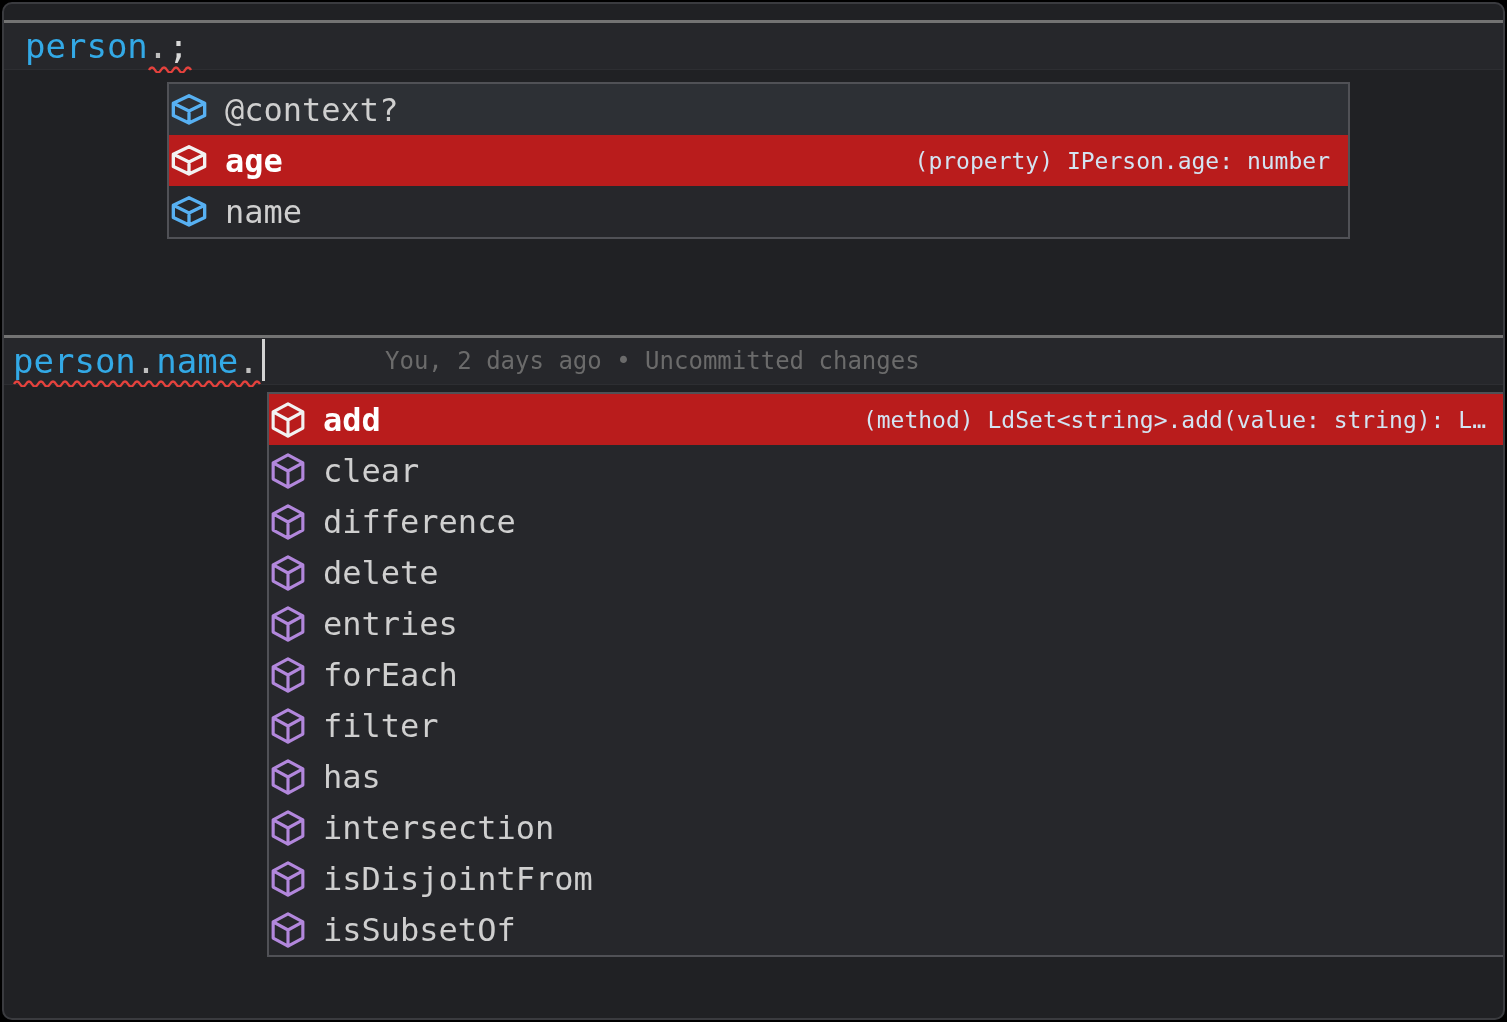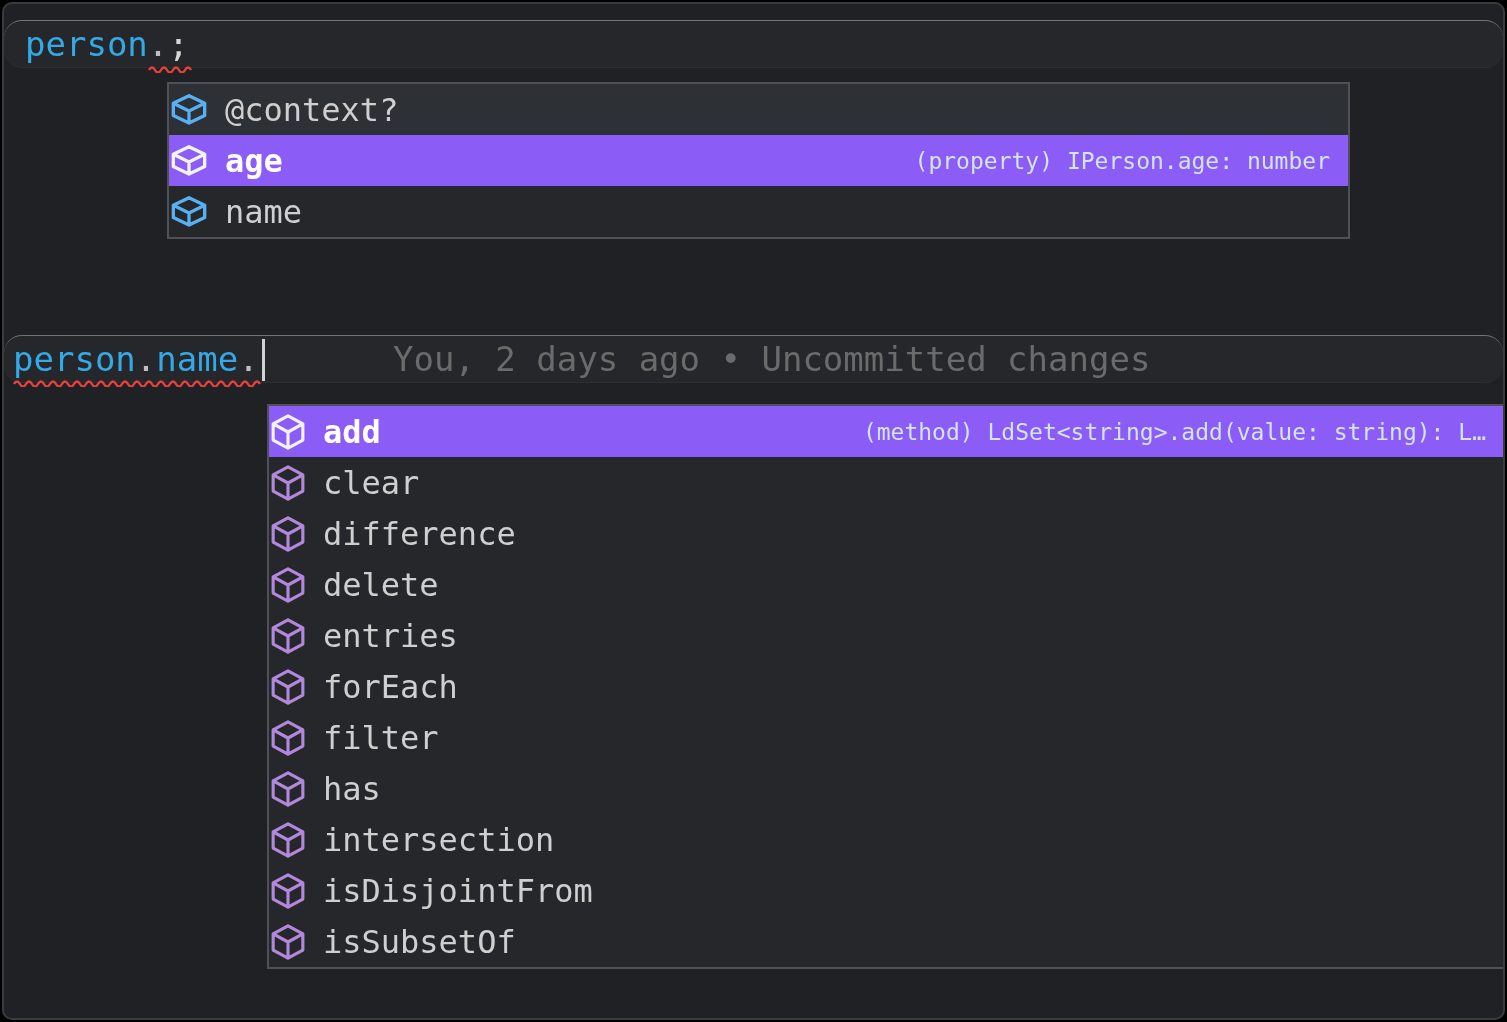--- a/index.html
+++ b/index.html
@@ -3,45 +3,45 @@
 <meta charset="utf-8">
 <style>
   html,body{margin:0;padding:0;background:#000;}
   #frame{position:relative;width:1507px;height:1022px;background:#000;overflow:hidden;
          font-family:"DejaVu Sans Mono","Liberation Mono",monospace;}
   #panel{position:absolute;left:2px;top:2px;right:2px;bottom:2px;
          border:2px solid #3a3b3f;border-radius:10px;background:#202124;overflow:hidden;}
 
   
   .code-line{position:absolute;left:0;right:0;height:46px;background:#26272b;
-             border-top:1px solid #737373;border-bottom:1px solid #2d2e32;
-             display:flex;align-items:center;font-size:34px;white-space:pre;border-radius:18px;}
+             border-top:3px solid #737373;border-bottom:1px solid #2d2e32;
+             display:flex;align-items:center;font-size:34px;white-space:pre;}
   #line1{top:16px;padding-left:21px;}
   #line2{top:331px;padding-left:9px;}
   .tok-var{color:#33a9e6;}
   .tok-punct{color:#bfbfbf;}
   .tok-semi{color:#d8d8d8;}
   .blame{position:absolute;left:381px;top:0;height:46px;line-height:46px;
-         color:#6b6b6b;font-size:34px;white-space:pre;margin-left:8px;}
+         color:#6b6b6b;font-size:24px;white-space:pre;}
   .squiggle{position:absolute;overflow:hidden;}
   #squiggle1{left:144px;top:60px;}
   #squiggle2{left:9px;top:374px;}
   .cursor{position:absolute;left:258px;top:335px;width:3px;height:42px;background:#d2d2d2;}
 
   
   .suggest{position:absolute;background:#26272b;border:2px solid #505156;box-sizing:border-box;}
   #suggest1{left:163px;top:78px;width:1183px;}
-  #suggest2{left:263px;top:400px;width:1237px;border-right:none;}
+  #suggest2{left:263px;top:388px;width:1237px;border-right:none;}
   .srow{height:51px;display:flex;align-items:center;padding:0 18px 0 1px;box-sizing:border-box;}
   .srow .icon{flex:0 0 auto;display:flex;align-items:center;margin-right:17px;}
   .srow .lbl{font-size:32px;color:#cfcfcf;white-space:pre;}
   .srow .detail{margin-left:auto;font-size:23px;color:#d3e4f2;white-space:pre;
                 overflow:hidden;text-overflow:clip;}
   .srow.alt{background:#2d3035;}
-  .srow.selected{background:#8b5cf6;}
+  .srow.selected{background:#b91c1c;}
   .srow.selected .lbl{color:#ffffff;font-weight:bold;}
   svg.sym{display:block;}
   .stroke-blue path{stroke:#57b0f2;}
   .stroke-purple path{stroke:#b287dc;}
   .stroke-white path{stroke:#f2f2f2;}
   svg.sym path{fill:none;stroke-width:1.4;stroke-linejoin:round;stroke-linecap:round;}
 </style>
 </head>
 <body>
 

